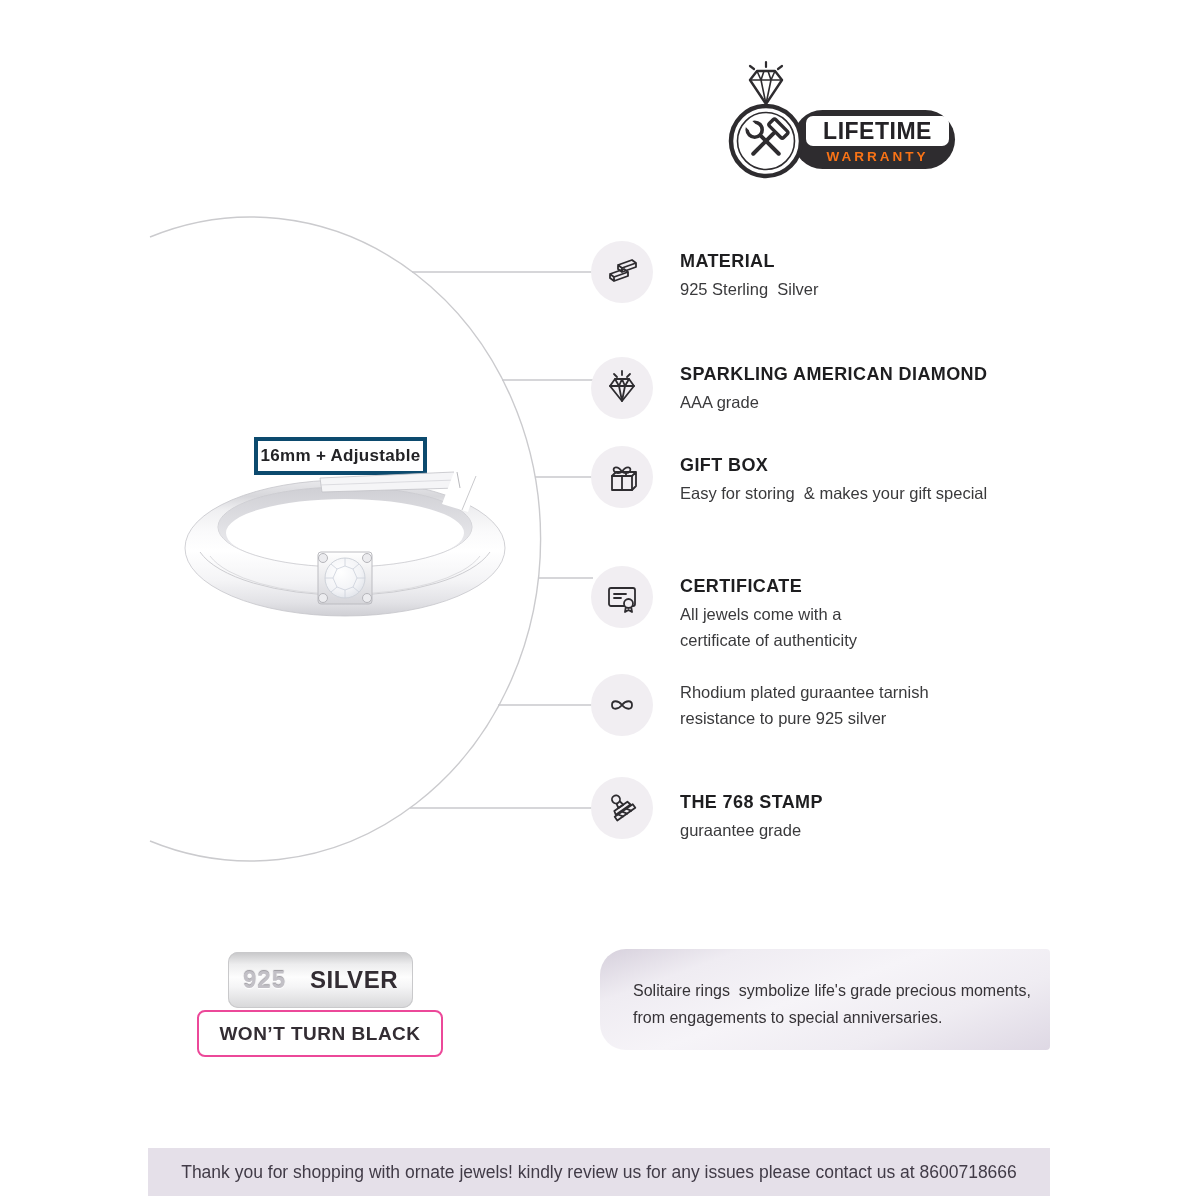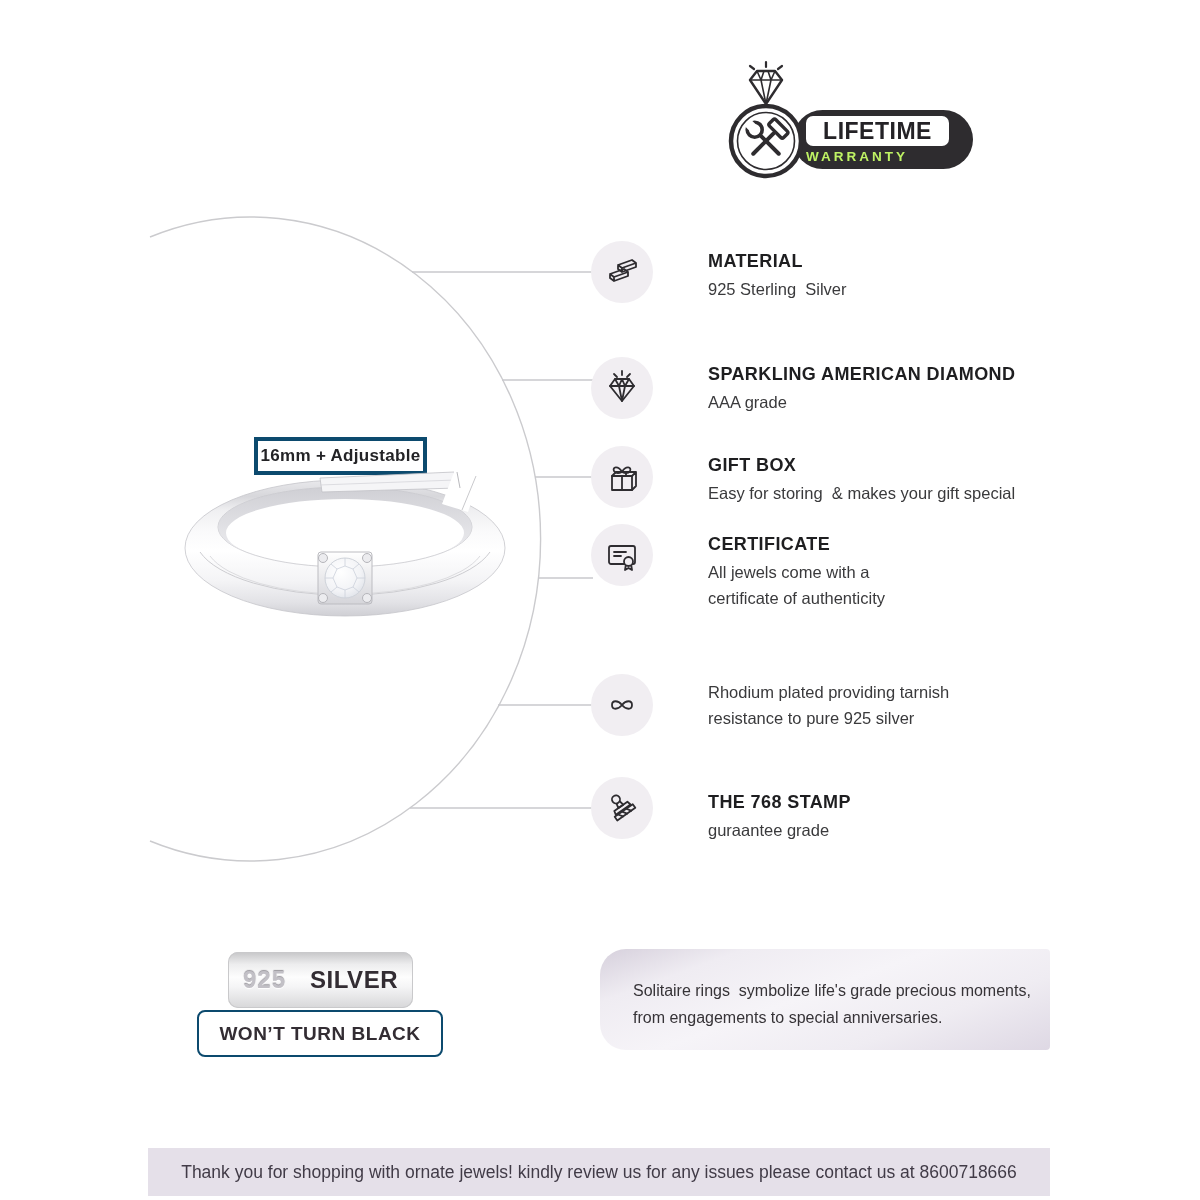--- a/index.html
+++ b/index.html
@@ -6,44 +6,44 @@
   #canvas{
     position:relative;width:1200px;height:1200px;background:#ffffff;overflow:hidden;
     font-family:"Liberation Sans", sans-serif;
   }
   
   #bg-art{position:absolute;left:0;top:0;width:1200px;height:1200px;}
 
   
   .w-pill{
     position:absolute;left:793px;top:110px;width:162px;height:59px;
-    background:#2e2c2f;border-radius:30px;padding-left:18px;
+    background:#2e2c2f;border-radius:30px;
   }
   .w-plate{
     position:absolute;left:13px;top:6px;width:143px;height:30px;background:#ffffff;
     border-radius:7px;display:flex;align-items:center;justify-content:center;
     font-size:23px;font-weight:800;letter-spacing:.5px;color:#242226;
   }
   .w-sub{
-    position:absolute;left:13px;bottom:5px;width:143px;
-    font-size:13.5px;font-weight:700;letter-spacing:3px;color:#bef264;
+    position:absolute;left:13px;bottom:5px;width:143px;text-align:center;
+    font-size:13.5px;font-weight:700;letter-spacing:3px;color:#f97316;
   }
   .w-circle{position:absolute;left:726px;top:101px;}
   .w-diamond{position:absolute;left:744px;top:60px;}
 
   
   .size-label{
     position:absolute;left:254px;top:437px;width:165px;height:30px;
     border:4px solid #0c4a6e;background:#ffffff;display:flex;align-items:center;justify-content:center;
     font-size:17px;font-weight:600;color:#232326;letter-spacing:.3px;white-space:pre;
   }
   #ring-art{position:absolute;left:170px;top:452px;}
 
   
-  .feat{position:absolute;left:591px;display:flex;align-items:flex-start;gap:28px;}
+  .feat{position:absolute;left:591px;display:flex;align-items:flex-start;}
   .fcirc{
     width:62px;height:62px;border-radius:50%;background:#f1eef2;flex:0 0 auto;
     display:flex;align-items:center;justify-content:center;
   }
   .ftext{margin-left:27px;}
   .ftitle{font-size:18px;font-weight:700;color:#1e1e20;letter-spacing:.4px;line-height:30px;white-space:pre;}
   .fline{font-size:16.5px;color:#3a3a3c;line-height:26px;white-space:pre;}
 
   
   .silver-badge{
@@ -52,21 +52,21 @@
     display:flex;align-items:center;justify-content:center;gap:24px;
     box-shadow:inset 0 0 0 1px #c9c9cb;
   }
   .silver-num{
     font-size:24px;font-weight:800;letter-spacing:1px;color:#c2c0c6;
     text-shadow:0 1px 1px #ffffff, 0 -1px 1px #98969c;
   }
   .silver-word{font-size:24px;font-weight:800;letter-spacing:.5px;color:#332d33;}
   .black-badge{
     position:absolute;left:197px;top:1010px;width:246px;height:47px;border-radius:8px;
-    background:#ffffff;border:2px solid #0c4a6e;box-sizing:border-box;
+    background:#ffffff;border:2px solid #ec4899;box-sizing:border-box;
     display:flex;align-items:center;justify-content:center;
     font-size:19px;font-weight:800;letter-spacing:.5px;color:#332d33;white-space:pre;
   }
 
   
   .note-box{
     position:absolute;left:600px;top:949px;width:450px;height:101px;
     border-radius:26px 4px 4px 26px;
     background:linear-gradient(160deg,#d6d0dc 0%,#efecf2 20%,#f6f4f8 46%,#efecf2 72%,#ded8e4 100%);
     box-sizing:border-box;padding:28px 0 0 33px;
@@ -234,21 +234,21 @@
           <path d="M18 13 C22 6 28 8 26 12 C24 15 20 14 18 13 Z"></path>
         </g>
       </svg>
     </div>
     <div class="ftext" style="padding-top:4px">
       <div class="ftitle">GIFT BOX</div>
       <div class="fline">Easy for storing  &amp; makes your gift special</div>
     </div>
   </div>
 
-  <div class="feat" style="top:524px">
+  <div class="feat" style="top:566px">
     <div class="fcirc">
       <svg width="36" height="36" viewBox="0 0 36 36">
         <g class="icon-stroke">
           <rect x="5" y="9" width="26" height="18" rx="2"></rect>
           <path d="M10 15 H22 M10 19 H17"></path>
           <path d="M22 27 L21 33 L24.5 31 L28 33 L27 27"></path>
         </g>
         <circle cx="24.5" cy="24.5" r="4.5" fill="#f1eef2" stroke="#2e2c30" stroke-width="1.8"></circle>
       </svg>
     </div>
@@ -259,21 +259,21 @@
     </div>
   </div>
 
   <div class="feat" style="top:674px">
     <div class="fcirc">
       <svg width="36" height="36" viewBox="0 0 36 36">
         <path class="icon-stroke" stroke-width="2.2" d="M8 18 C8 13 14 13 18 18 C22 23 28 23 28 18 C28 13 22 13 18 18 C14 23 8 23 8 18 Z"></path>
       </svg>
     </div>
     <div class="ftext" style="padding-top:5px">
-      <div class="fline">Rhodium plated providing tarnish</div>
+      <div class="fline">Rhodium plated guraantee tarnish</div>
       <div class="fline">resistance to pure 925 silver</div>
     </div>
   </div>
 
   <div class="feat" style="top:777px">
     <div class="fcirc">
       <svg width="36" height="36" viewBox="0 0 36 36">
         <g class="icon-stroke" transform="rotate(-35 18 18)">
           <circle cx="18" cy="7.5" r="4"></circle>
           <path d="M16 11.5 L15 16 H21 L20 11.5"></path>

